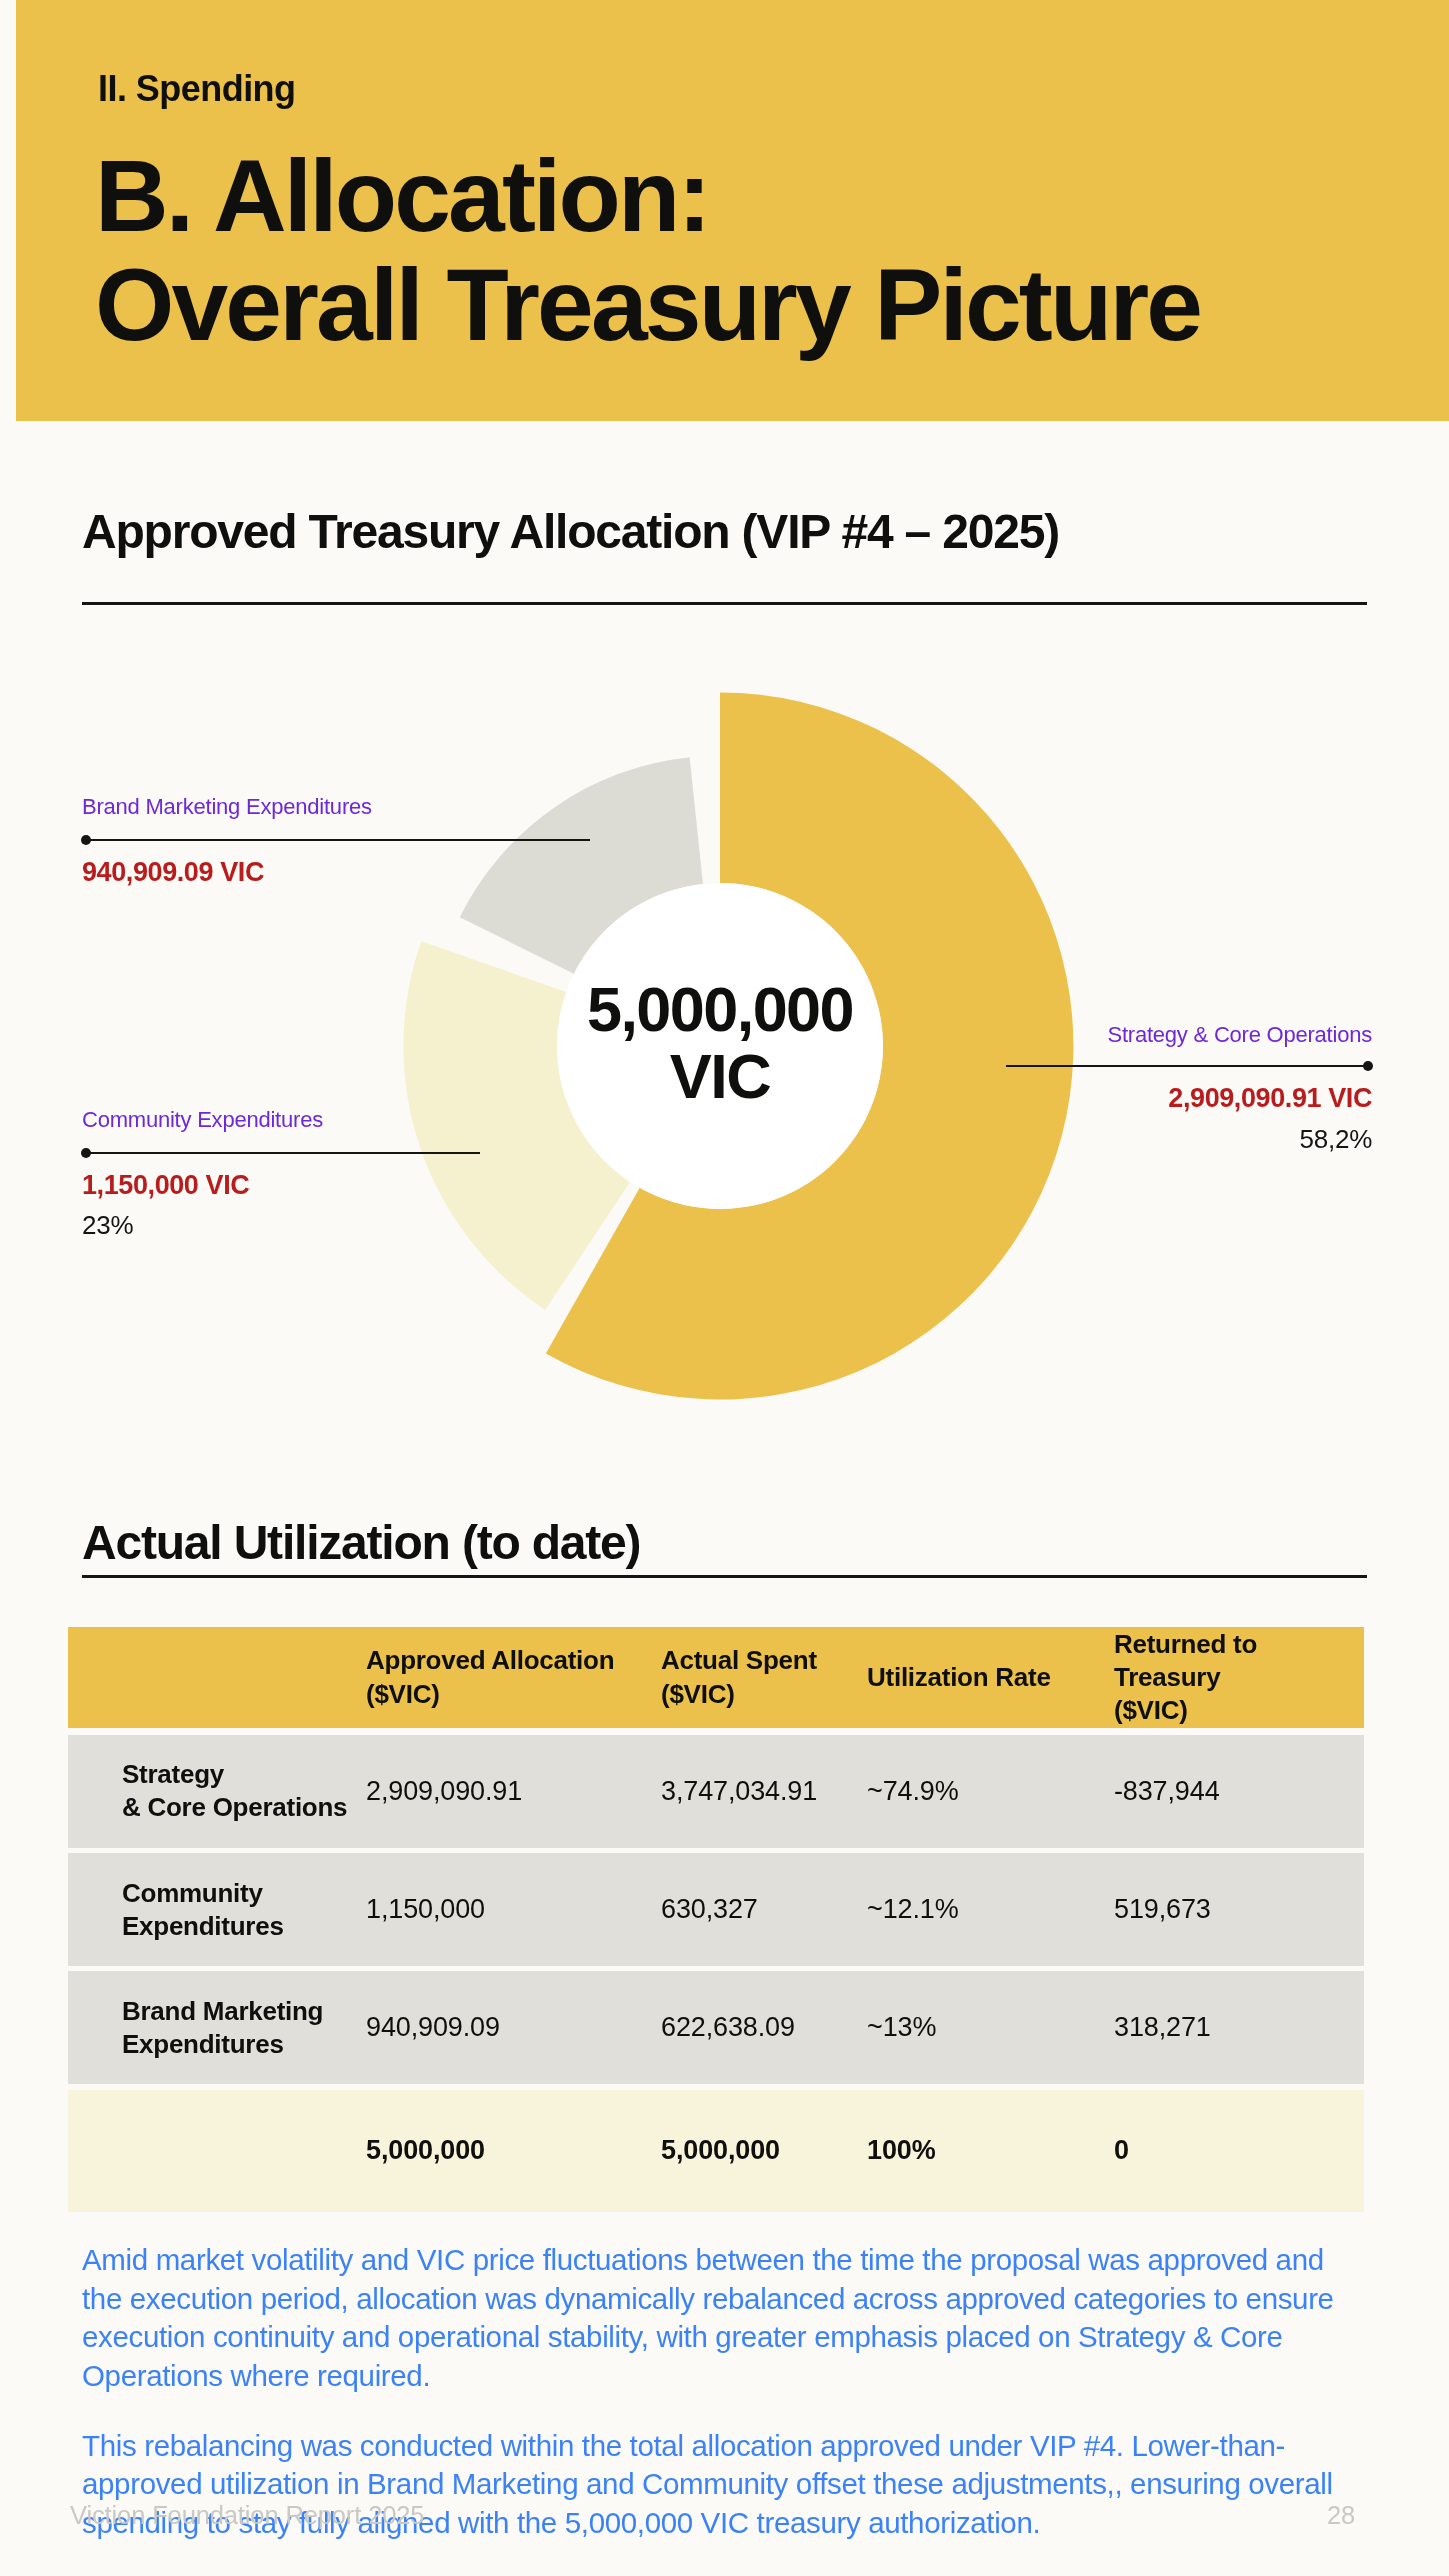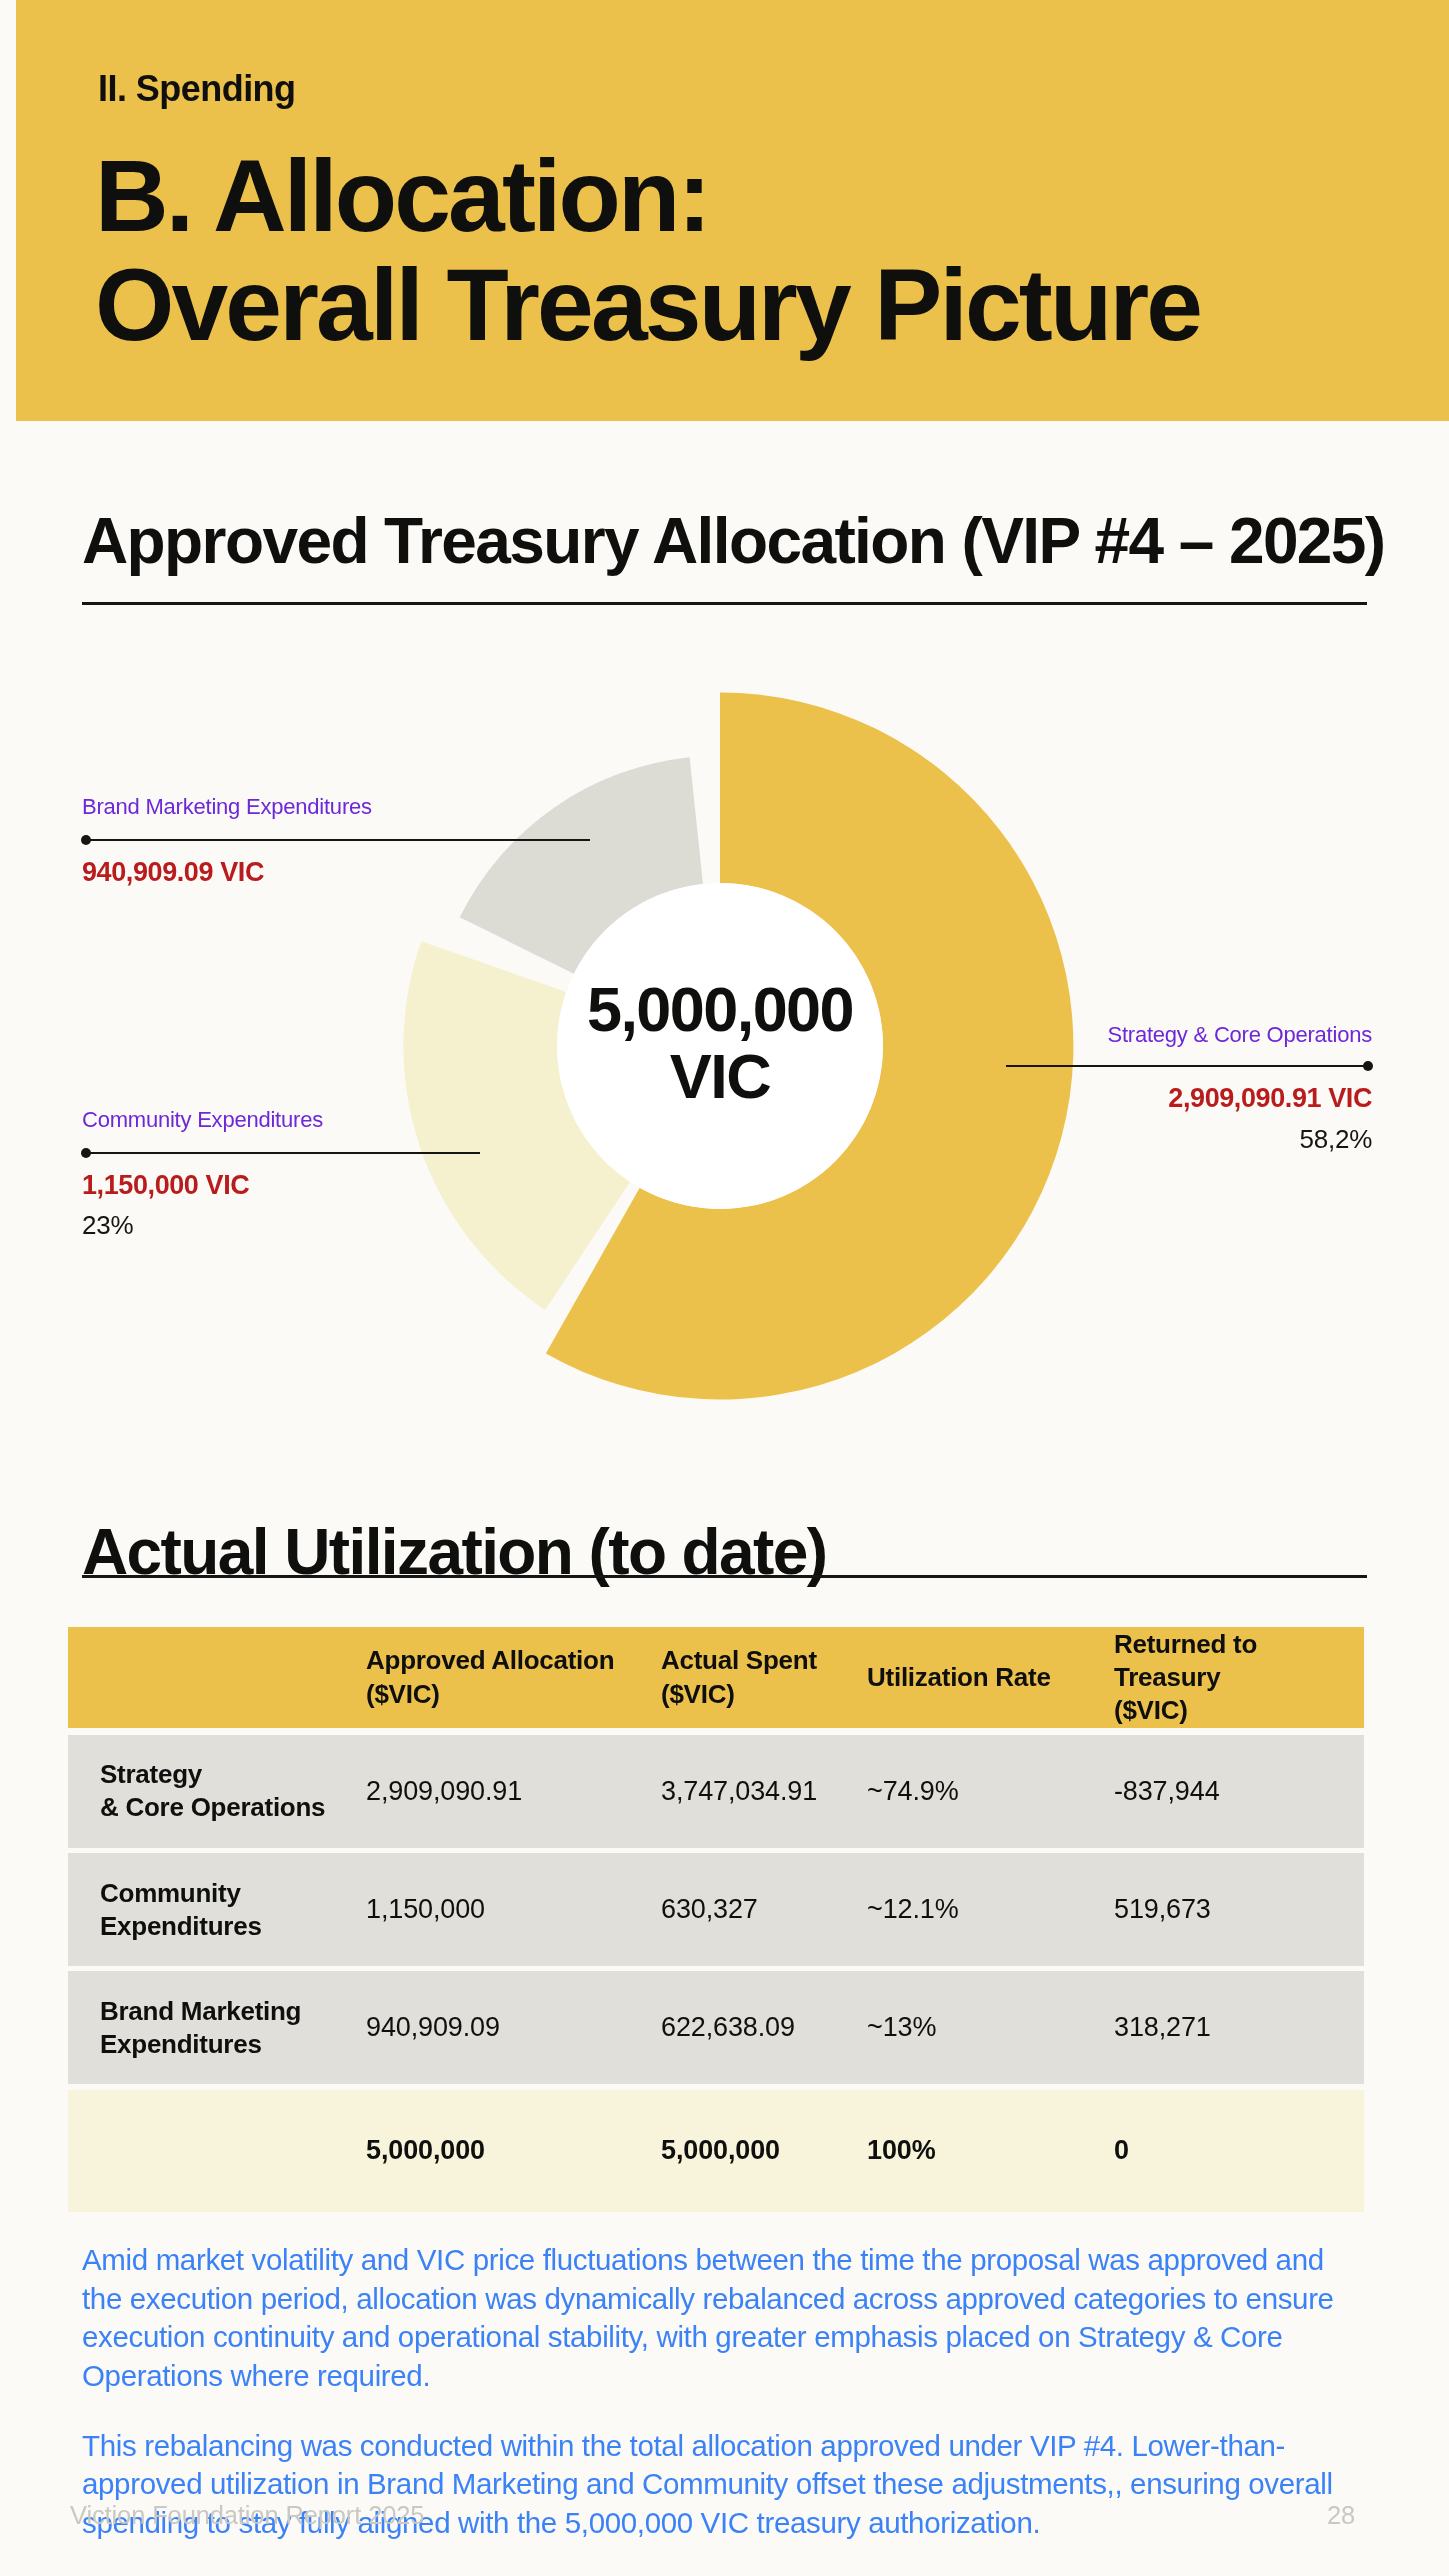--- a/index.html
+++ b/index.html
@@ -22,21 +22,21 @@
     font-size:36px; font-weight:bold; letter-spacing:-0.015em;
   }
   .page-title {
     position:absolute; left:79px; top:142px;
     font-size:102px; font-weight:bold; line-height:1.07; letter-spacing:-0.028em;
   }
 
   
   .section-heading {
     position:absolute; left:82px;
-    font-size:64px; font-weight:bold; letter-spacing:-0.025em;
+    font-size:48px; font-weight:bold; letter-spacing:-0.025em;
   }
   .heading-1 { top:504px; }
   .heading-2 { top:1515px; }
   .rule {
     position:absolute; left:82px; width:1285px; height:2.7px; background:#151513;
   }
   .rule-1 { top:602px; }
   .rule-2 { top:1575px; }
 
   
@@ -78,21 +78,21 @@
   .util-table { position:absolute; left:68px; top:1627px; width:1296px; }
   .t-row {
     display:grid;
     grid-template-columns:298px 295px 206px 247px 250px;
     align-items:center;
   }
   .t-head { height:101px; background:#ECC14B; margin-bottom:6.7px; }
   .t-body-row { height:113px; background:#E0DFD9; margin-bottom:5.4px; }
   .t-total { height:122px; background:#F8F4DB; margin-top:2.7px; }
   .t-cell { font-size:27px; letter-spacing:-0.005em; }
-  .t-label { padding-left:32px; font-weight:bold; font-size:26px; line-height:1.26; letter-spacing:-0.01em; }
+  .t-label { padding-left:32px; font-weight:bold; font-size:26px; line-height:1.26; letter-spacing:-0.01em;margin-left:22px; }
   .t-head .t-cell { font-weight:bold; font-size:26px; line-height:1.28; letter-spacing:-0.01em; }
   .t-total .t-cell { font-weight:bold; }
 
   
   .body-copy { position:absolute; left:82px; top:2241px; width:1289px; }
   .body-copy p {
     font-size:29.5px; line-height:1.31; letter-spacing:-0.012em; color:#3b82f6;
   }
   .body-copy p + p { margin-top:31px; }
 

